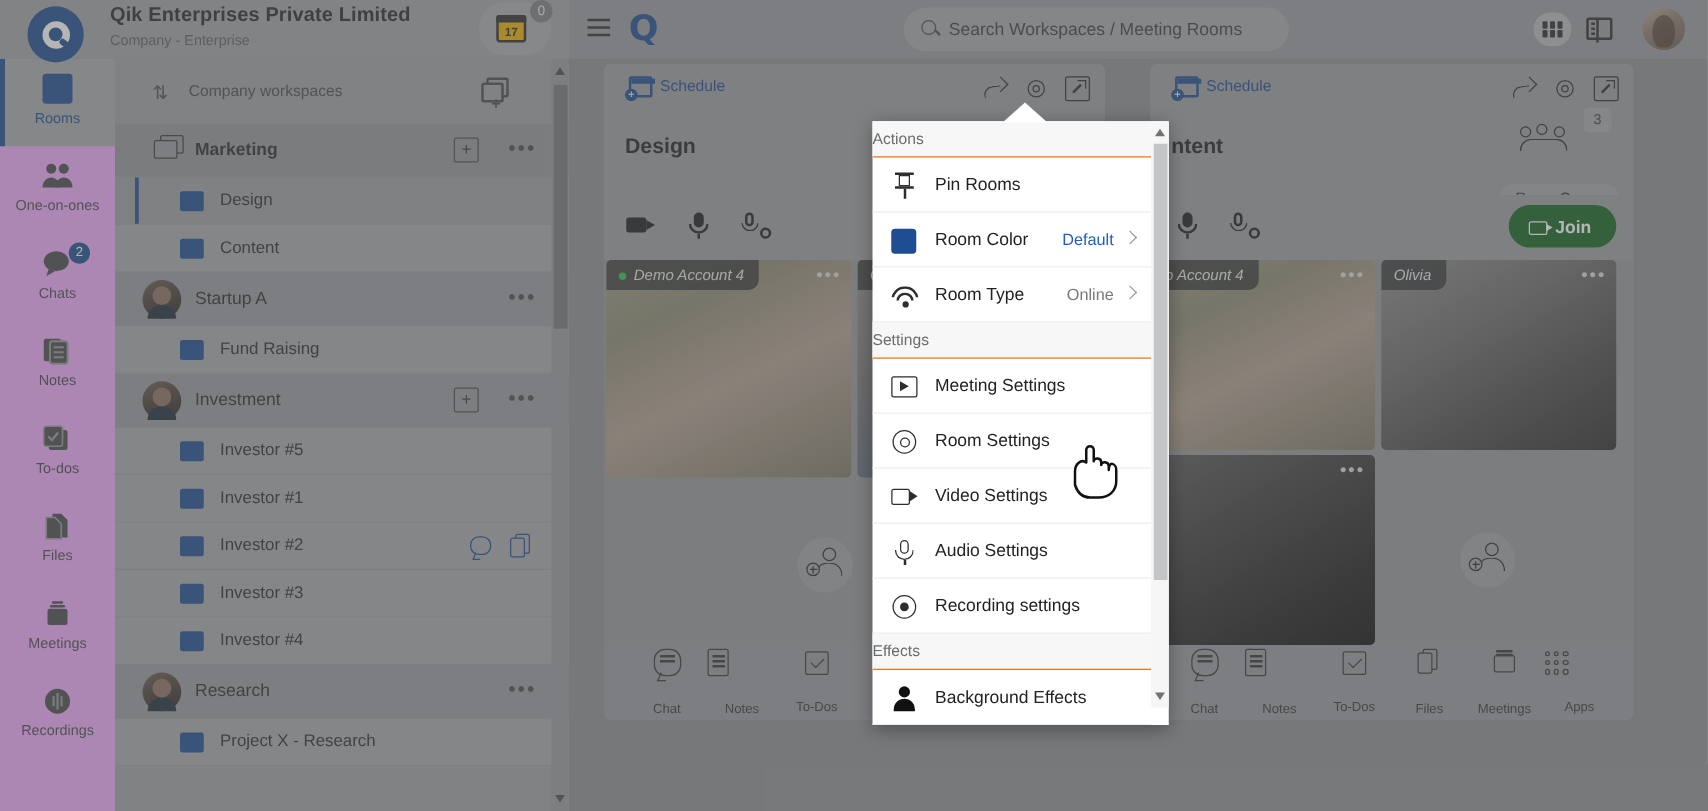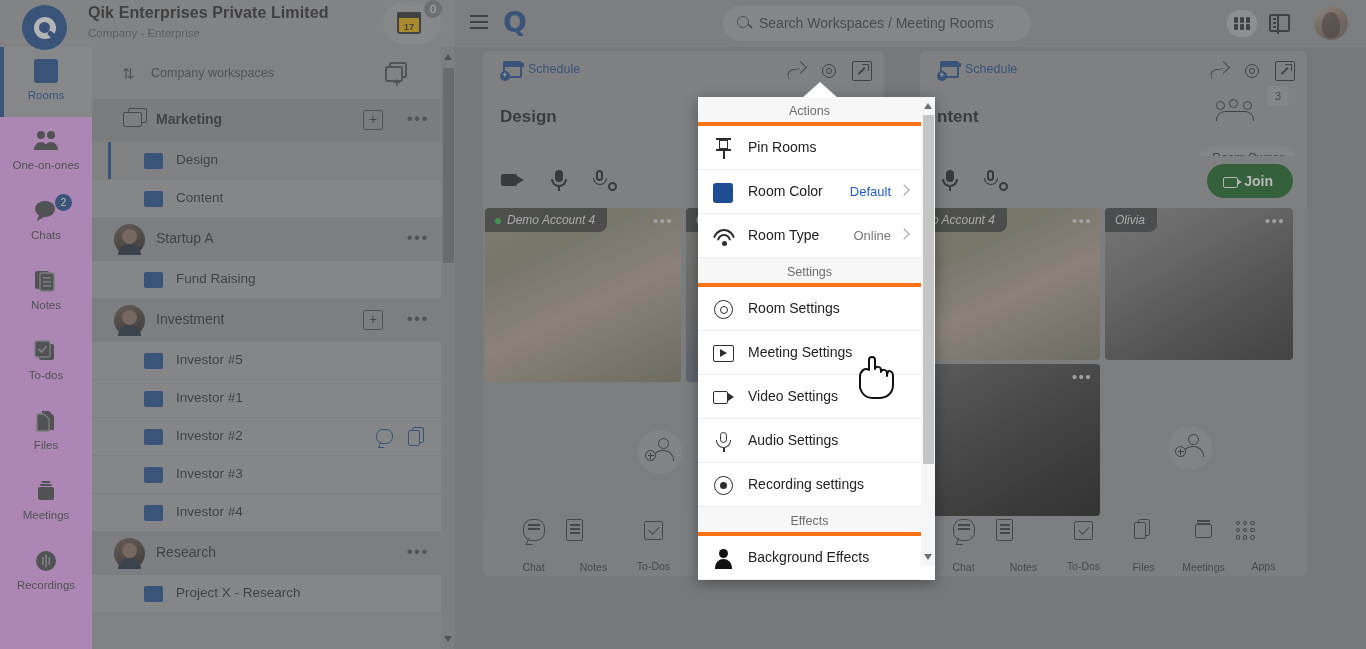--- a/index.html
+++ b/index.html
@@ -187,22 +187,22 @@
   .menu { position:absolute; left:698px; top:97px; width:237px; background:#fff; z-index:60;
           box-shadow:0 3px 14px rgba(0,0,0,0.35); }
   .menu-arrow { position:absolute; left:104px; top:-15px; width:0; height:0;
                 border-left:18px solid transparent; border-right:18px solid transparent; border-bottom:16px solid #fff;}
   .menu-scroll { position:absolute; right:0; top:0; width:14px; height:469px; background:#f6f6f6;}
   .menu-scroll .up,.menu-scroll .dn{position:absolute;left:3px;width:0;height:0;border-left:4px solid transparent;border-right:4px solid transparent;}
   .menu-scroll .up{top:6px;border-bottom:6px solid #6f7173;}
   .menu-scroll .dn{bottom:6px;border-top:6px solid #6f7173;}
   .menu-thumb{position:absolute;left:2px;top:18px;width:11px;height:349px;background:#c3c5c7;}
   .menu-inner { width:223px; }
-  .sect { height:29px; background:#f7f7f7; text-align:center; font-size:12.5px; color:#6a6c6e; line-height:29px;
-          border-bottom:4px solid #f97316;}
+  .sect { height:29px; background:#f7f7f7; font-size:12.5px; color:#6a6c6e; line-height:29px;
+          border-bottom:1px solid #f97316;}
   .mitem { position:relative; height:44px; border-bottom:1px solid #ededed; cursor:pointer; }
   .mitem .mlabel { position:absolute; left:50px; top:13px; font-size:14px; color:#202224;}
   .mitem .mval { position:absolute; right:30px; top:14px; font-size:13px; }
   .mitem .mval.blue { color:#1e5fbd; }
   .mitem .mval.grey { color:#76787a; }
   .mitem .chev { position:absolute; right:13px; top:16px; width:8px; height:8px;
                  border-top:1.6px solid #9a9c9e; border-right:1.6px solid #9a9c9e; transform:rotate(45deg);}
   .mico { position:absolute; left:15px; top:12px; width:21px; height:21px;}
   .ico-pin .head{position:absolute;left:3px;top:0;width:15px;height:2px;background:#2b2d2f;}
   .ico-pin .bd{position:absolute;left:6px;top:2px;width:9px;height:9px;border:1.7px solid #2b2d2f;}
@@ -705,30 +705,30 @@
             <div class="a"></div>
         </div>
         <div class="mlabel">Room Type</div>
         <div class="mval grey">Online</div>
         <div class="chev"></div>
       </div>
 
       <div class="sect">Settings</div>
 
       <div class="mitem">
+        <div class="mico ico-play"></div>
+        <div class="mlabel">Meeting Settings</div>
+      </div>
+
+      <div class="mitem">
         <div class="mico ico-gear2">
             <div class="o"></div>
             <div class="i"></div>
           </div>
         <div class="mlabel">Room Settings</div>
-      </div>
-
-      <div class="mitem">
-        <div class="mico ico-play"></div>
-        <div class="mlabel">Meeting Settings</div>
       </div>
 
       <div class="mitem">
         <div class="mico ico-vid">
             <div class="b"></div>
             <div class="t"></div>
           </div>
         <div class="mlabel">Video Settings</div>
       </div>
 

